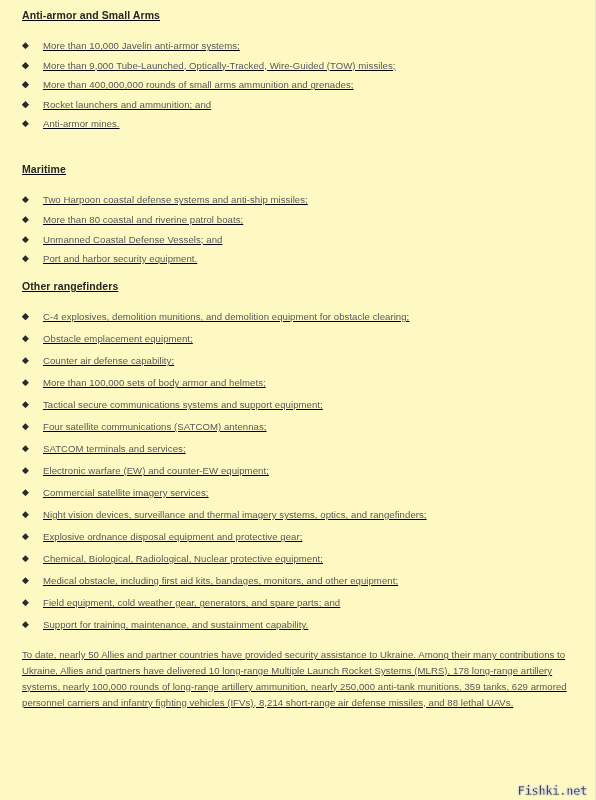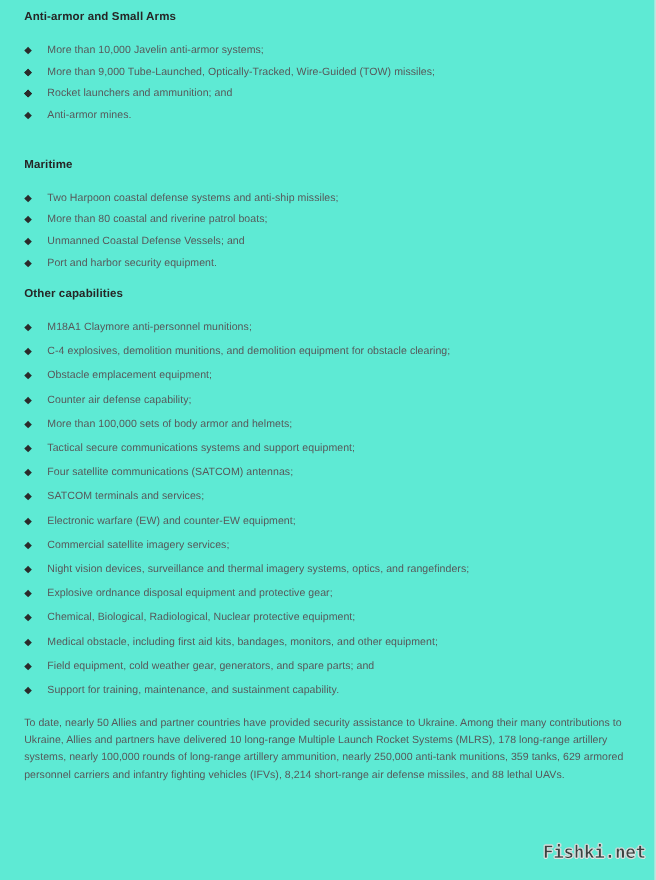--- a/index.html
+++ b/index.html
@@ -12,24 +12,25 @@
     background: #ffffff;
     font-family: "Liberation Sans", sans-serif;
     overflow: hidden;
     position: relative;
   }
 
   .page {
     position: relative;
     width: 596px;
     height: 800px;
-    background: #5eead4;
+    background: #fef9c3;
     box-sizing: border-box;
     border-right: 1px solid #e2e2e2;
     overflow: hidden;
+    text-decoration: underline;
   }
 
   .content {
     padding: 8px 20px 0 22px;
     box-sizing: border-box;
   }
 
   .section-heading {
     font-size: 10.5px;
     font-weight: bold;
@@ -89,23 +90,23 @@
     font-size: 9.6px;
     color: #57585a;
     line-height: 15.8px;
     letter-spacing: 0.04px;
     text-align: left;
   }
 
   .watermark {
     position: absolute;
     right: 8px;
-    bottom: 16px;
+    bottom: 2px;
     font-family: "DejaVu Sans Mono", monospace;
-    font-size: 16px;
+    font-size: 12px;
     font-weight: bold;
     color: #3a3a3a;
     letter-spacing: -0.3px;
     -webkit-text-stroke: 0.4px #ffffff;
     text-shadow:
        1px 0 0 #d8d8d8,
       -1px 0 0 #d8d8d8,
        0 1px 0 #d8d8d8,
        0 -1px 0 #d8d8d8;
     opacity: 0.95;
@@ -129,20 +130,21 @@
         </li>
         <li class="bullet-item">
           <span class="bullet-icon">◆</span>
           <span class="bullet-text">More than 9,000 Tube-Launched, Optically-Tracked, Wire-Guided (TOW) missiles;</span>
         </li>
         <li class="bullet-item">
           <span class="bullet-icon">◆</span>
         </li>
         <li class="bullet-item">
           <span class="bullet-icon">◆</span>
+          <span class="bullet-text">More than 400,000,000 rounds of small arms ammunition and grenades;</span>
         </li>
         <li class="bullet-item">
           <span class="bullet-icon">◆</span>
         </li>
         <li class="bullet-item">
           <span class="bullet-icon">◆</span>
           <span class="bullet-text">Rocket launchers and ammunition; and</span>
         </li>
         <li class="bullet-item">
           <span class="bullet-icon">◆</span>
@@ -167,25 +169,24 @@
           <span class="bullet-text">Unmanned Coastal Defense Vessels; and</span>
         </li>
         <li class="bullet-item">
           <span class="bullet-icon">◆</span>
           <span class="bullet-text">Port and harbor security equipment.</span>
         </li>
       </ul>
     </div>
 
     <div class="section sec-other">
-      <h3 class="section-heading">Other capabilities</h3>
+      <h3 class="section-heading">Other rangefinders</h3>
       <ul class="bullet-list">
         <li class="bullet-item">
           <span class="bullet-icon">◆</span>
-          <span class="bullet-text">M18A1 Claymore anti-personnel munitions;</span>
         </li>
         <li class="bullet-item">
           <span class="bullet-icon">◆</span>
           <span class="bullet-text">C-4 explosives, demolition munitions, and demolition equipment for obstacle clearing;</span>
         </li>
         <li class="bullet-item">
           <span class="bullet-icon">◆</span>
           <span class="bullet-text">Obstacle emplacement equipment;</span>
         </li>
         <li class="bullet-item">

